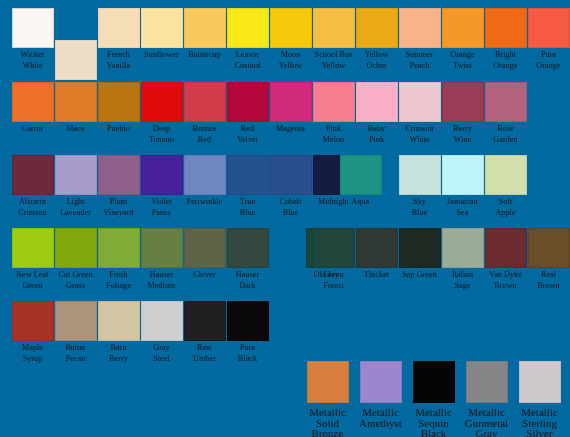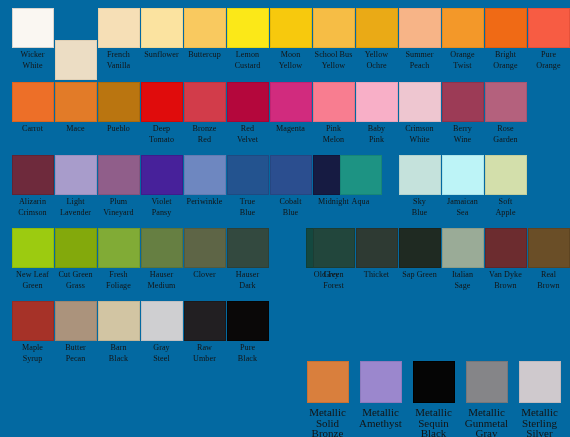--- a/index.html
+++ b/index.html
@@ -324,21 +324,21 @@
 Syrup</div>
       </div>
       <div class="swatch-cell" style="left: 54px;">
         <div class="swatch-chip" title="Butter Pecan" style="background: rgb(171, 147, 124); border: 1px solid rgb(156, 134, 112);"></div>
         <div class="swatch-label">Butter
 Pecan</div>
       </div>
       <div class="swatch-cell" style="left: 97px;">
         <div class="swatch-chip" title="Barn Wood" style="background: rgb(210, 197, 163); border: 1px solid rgb(194, 182, 149);"></div>
         <div class="swatch-label">Barn
-Black</div>
+Berry</div>
       </div>
       <div class="swatch-cell" style="left: 140px;">
         <div class="swatch-chip" title="Gray Steel" style="background: rgb(207, 207, 209); border: 1px solid rgb(192, 192, 194);"></div>
         <div class="swatch-label">Gray
 Steel</div>
       </div>
       <div class="swatch-cell" style="left: 183px;">
         <div class="swatch-chip" title="Raw Umber" style="background: rgb(34, 31, 34); border: 1px solid rgb(27, 25, 27);"></div>
         <div class="swatch-label">Raw
 Umber</div>

